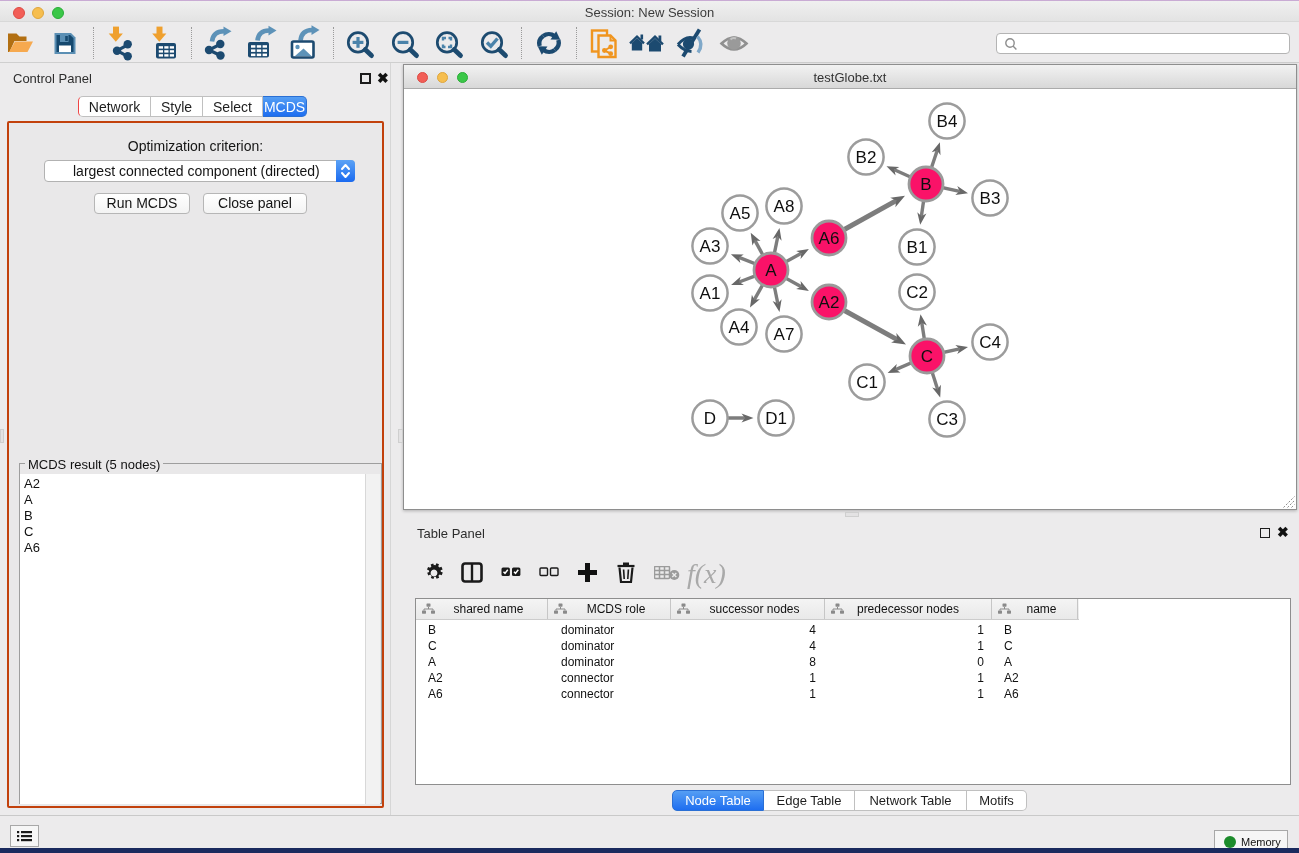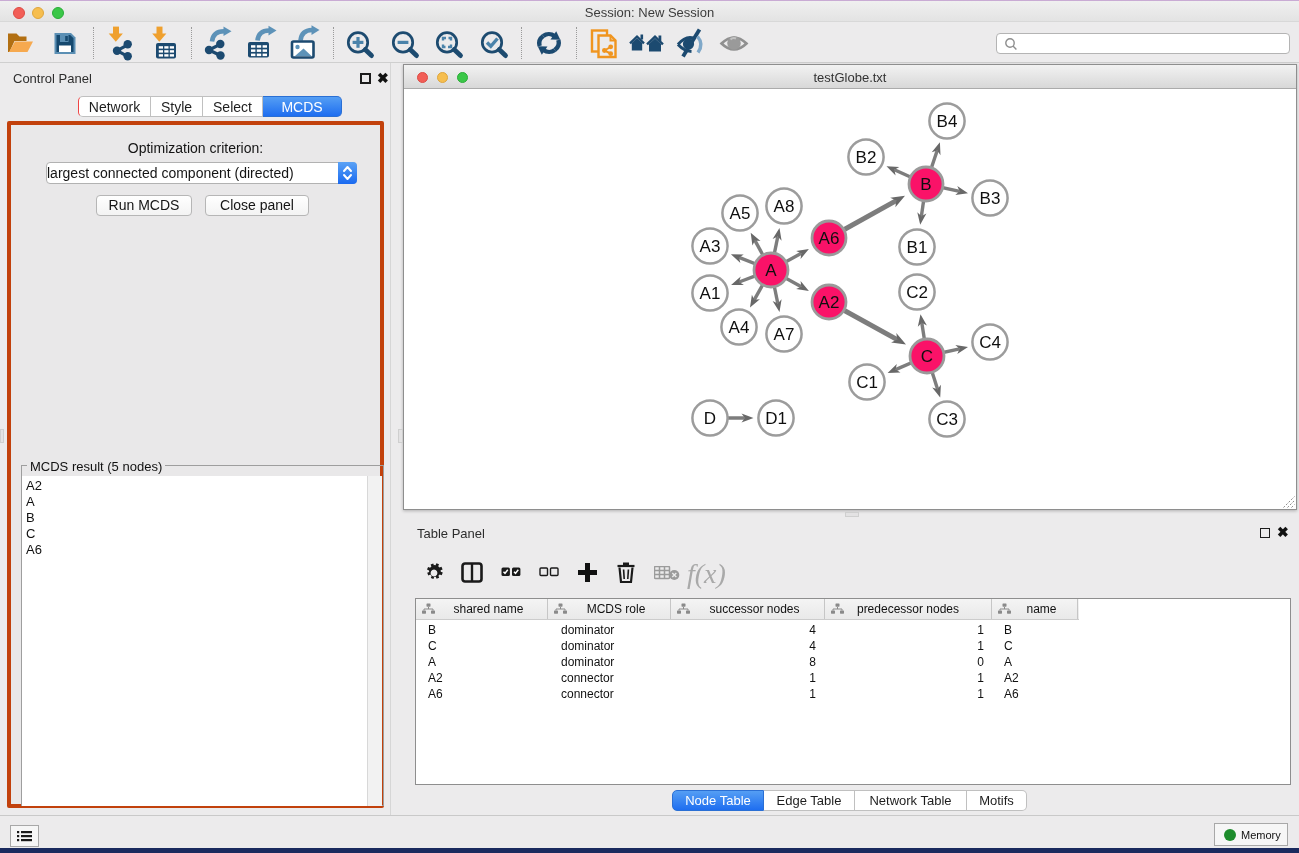--- a/index.html
+++ b/index.html
@@ -18,23 +18,23 @@
 
 #cpanel { left:0; top:63px; width:391px; height:752px; background:#ecebec; border-right:1px solid #d6d6d6; }
 #cp-title { left:13px; top:8px; font-size:13px; color:#2d2d2d; }
 .winbtn-sq { position:absolute; width:11px; height:11px; border:2px solid #1c1c1c; }
 .winbtn-x { position:absolute; font-size:14px; font-weight:bold; color:#111; line-height:11px; }
 .tabs { position:absolute; display:flex; font-size:14px; color:#1e1e1e; }
 .tab { background:#fff; border:1px solid #c0c0c0; border-left:none; padding:0; height:21px; line-height:20px; text-align:center; }
 .tab.first { border-left:1px solid #ef4444; border-radius:5px 0 0 5px; }
 .tab.last { border-radius:0 5px 5px 0; }
 .tab.sel { background:linear-gradient(#559ef4,#1e6ef0); color:#fff; border-color:#2a6fd4; }
-#cp-content { left:7px; top:58px; width:377px; height:687px; background:#e9e8e9; border:4px solid #c2410c; border-radius:2px; }
+#cp-content { left:7px; top:58px; width:377px; height:687px; background:#e9e8e9; border:2px solid #c2410c; border-radius:2px; }
 #opt-label { width:100%; text-align:center; top:15px; font-size:14px; color:#141414; }
-#dropdown { left:35px; top:37px; width:311px; height:22px; background:#fff; border:1px solid #b2b2b2; border-radius:4px; font-size:14px; color:#141414; line-height:20px; padding-left:0; }
+#dropdown { left:35px; top:37px; width:311px; height:22px; background:#fff; border:1px solid #b2b2b2; border-radius:4px; font-size:14px; color:#141414; line-height:20px; padding-left:28px; }
 #dd-btn { right:-1px; top:-1px; width:19px; height:22px; border-radius:0 4px 4px 0; background:linear-gradient(#5ba2f5,#1a6af0); }
 .btn { position:absolute; height:21px; background:linear-gradient(#ffffff,#f3f3f3); border:1px solid #b6b6b6; border-radius:4px; font-size:14px; color:#141414; text-align:center; line-height:19px; }
 #fieldset { left:10px; top:340px; width:363px; height:341px; border:1px solid #9e9e9e; }
 #fs-legend { position:absolute; left:5px; top:-7px; background:#e9e8e9; padding:0 3px; font-size:13px; color:#111; }
 #fs-list { position:absolute; left:0px; top:10px; width:360px; height:330px; background:#fff; font-size:13px; color:#111; padding:2px 0 0 4px; line-height:16px; }
 #fs-scroll { position:absolute; left:345px; top:10px; width:15px; height:330px; background:#f2f2f2; border-left:1px solid #d8d8d8; }
 
 #netwin { left:403px; top:64px; width:894px; height:446px; background:#fff; border:1px solid #8e8e8e; box-shadow:0 1px 3px rgba(0,0,0,.25); }
 #net-titlebar { position:absolute; left:0; top:0; width:100%; height:24px; background:linear-gradient(#f2f2f2,#d8d8d8); border-bottom:1px solid #ababab; }
 #net-title { position:absolute; width:100%; text-align:center; top:5px; font-size:13px; color:#333; }
@@ -45,21 +45,21 @@
 #tp-toolbar { left:12px; top:42px; width:872px; height:38px; }
 #ttable { left:12px; top:79px; width:876px; height:187px; background:#fff; border:1px solid #8e8e8e; font-size:12px; color:#111; }
 .th-row { position:absolute; left:0; top:0; height:21px; background:linear-gradient(#f4f4f4,#e9e9e9); border-bottom:1px solid #cccccc; }
 .th { position:absolute; top:0; height:20px; border-right:1px solid #c6c6c6; text-align:center; line-height:20px; color:#111; }
 .td { position:absolute; height:16px; line-height:16px; }
 .seg { position:absolute; display:flex; font-size:13px; color:#1e1e1e; }
 
 #statusbar { left:0; top:815px; width:1299px; height:33px; background:#ecebec; border-top:1px solid #c9c9c9; }
 #navy { left:0; top:848px; width:1299px; height:5px; background:#1a2a5e; }
 #listbtn { left:10px; top:9px; width:29px; height:22px; background:#f6f6f6; border:1px solid #a8a8a8; }
-#membtn { left:1214px; top:7px; width:74px; height:23px; background:#f6f6f6; border:1px solid #a8a8a8; font-size:11px; color:#111; }
+#membtn { left:1214px; top:14px; width:74px; height:23px; background:#f6f6f6; border:1px solid #a8a8a8; font-size:11px; color:#111; }
 text { font-family:"Liberation Sans",sans-serif; }
 </style>
 </head>
 <body>
 <div id="titlebar" class="abs">
   <div class="tl" style="left:13px; background:#f25e57; border:1px solid #dd4b44;"></div>
   <div class="tl" style="left:32px; background:#f6be4f; border:1px solid #dfa63c;"></div>
   <div class="tl" style="left:52px; background:#3bc748; border:1px solid #2aad38;"></div>
   <div id="title-text" class="abs">Session: New Session</div>
 </div>
@@ -222,21 +222,21 @@
     </div>
 </div>
 <div id="cpanel" class="abs">
   <div id="cp-title" class="abs">Control Panel</div>
   <div class="winbtn-sq" style="left:360px; top:10px;"></div>
   <div class="winbtn-x" style="left:377px; top:10px;">✖</div>
   <div class="tabs" style="left:78px; top:33px;">
     <div class="tab first" style="width:73px;">Network</div>
     <div class="tab" style="width:52px;">Style</div>
     <div class="tab" style="width:60px;">Select</div>
-    <div class="tab last sel" style="width:79px;">MCDS</div>
+    <div class="tab last sel" style="width:44px;">MCDS</div>
   </div>
   <div id="cp-content" class="abs">
     <div id="opt-label" class="abs">Optimization criterion:</div>
     <div id="dropdown" class="abs">largest connected component (directed)
       <div id="dd-btn" class="abs"><svg width="19" height="22" viewBox="0 0 19 22">
             <path d="M6 9 L9.5 5 L13 9" fill="none" stroke="#fff" stroke-width="2" stroke-linecap="round" stroke-linejoin="round"></path>
             <path d="M6 13 L9.5 17 L13 13" fill="none" stroke="#fff" stroke-width="2" stroke-linecap="round" stroke-linejoin="round"></path>
           </svg></div>
     </div>
     <div class="btn" style="left:85px; top:70px; width:96px;">Run MCDS</div>

